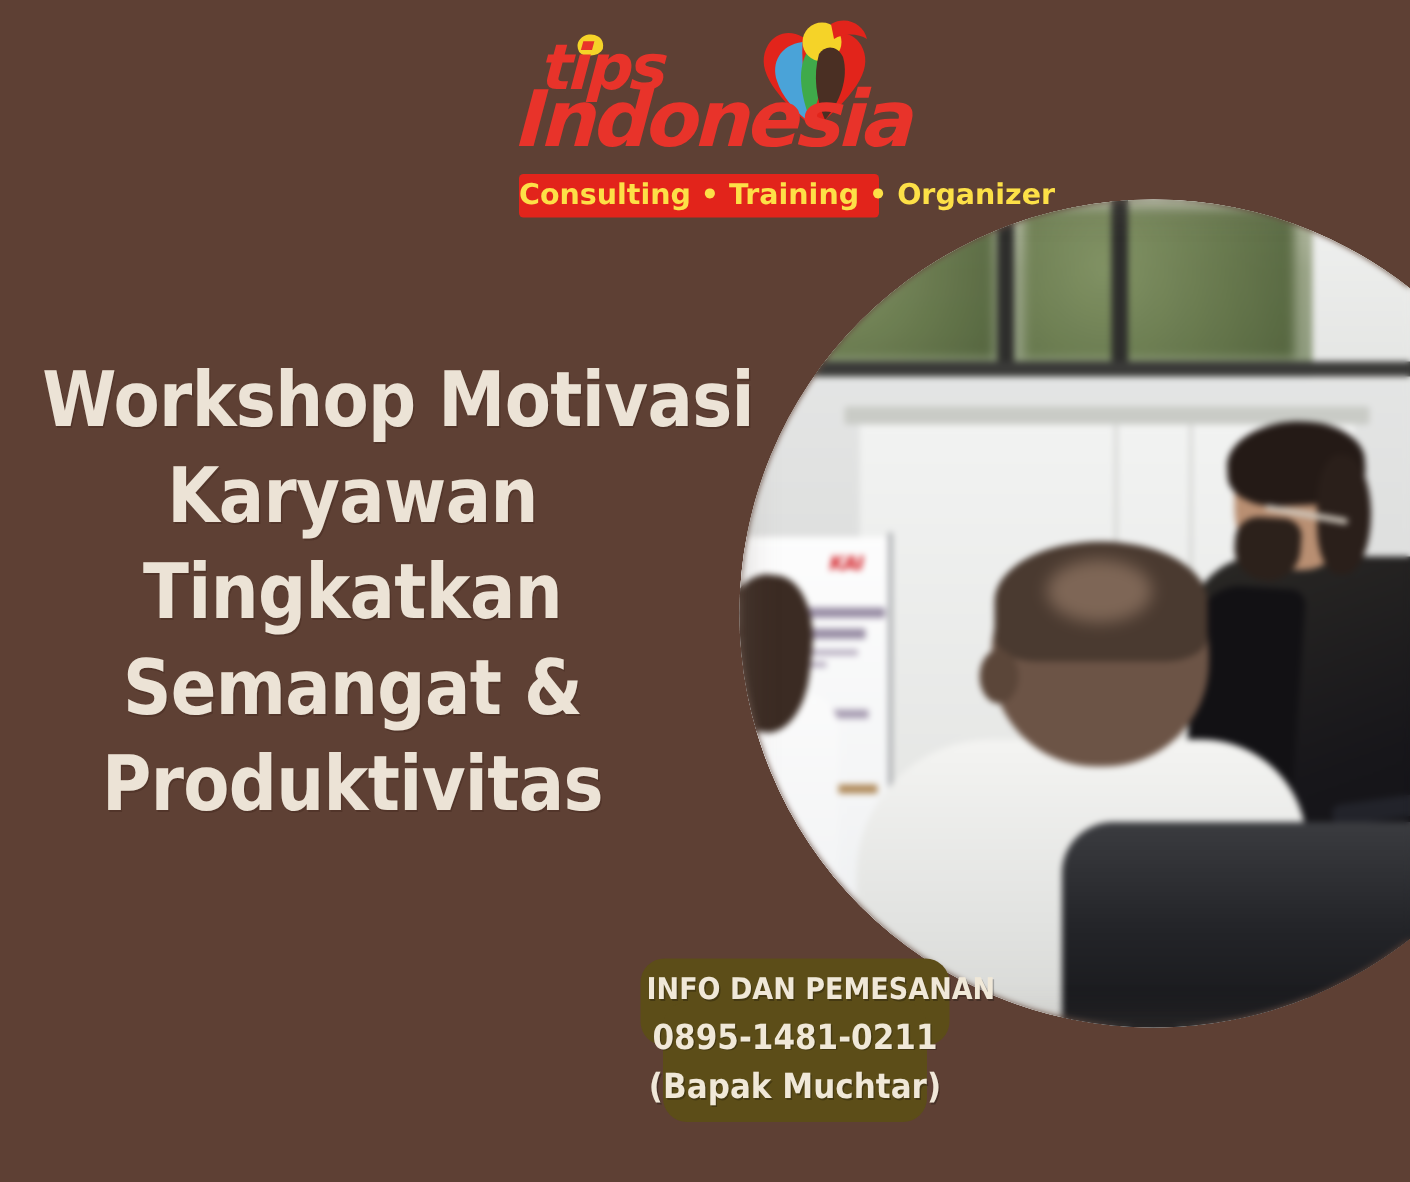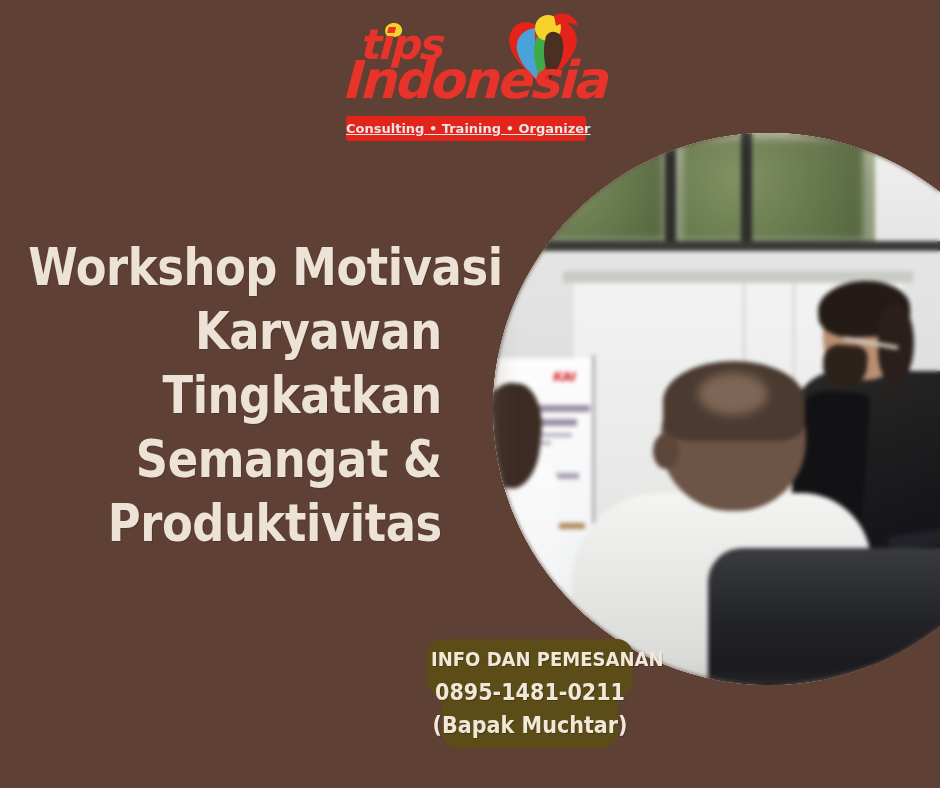--- a/index.html
+++ b/index.html
@@ -68,26 +68,25 @@
     left:6px;top:110px;
     width:240px;
     background:#e2241b;
     border-radius:3px;
     text-align:center;
     padding:3px 0 4px 0;
     box-sizing:border-box;
   }
   .logo-tagline span{
     font-family:"DejaVu Sans", sans-serif;
-    font-size:13px;
+    font-size:19px;
     font-weight:bold;
-    color:#e5e5e5;
+    color:#fde047;
     letter-spacing:0px;
     white-space:nowrap;
-    text-decoration:underline;
   }
 
   
   .photo-circle{
     position:absolute;
     left:493px;top:133px;
     width:552px;height:552px;
     border-radius:50%;
     overflow:hidden;
     background:#cfcfcb;
@@ -271,21 +270,21 @@
     position:absolute;inset:0;
     box-shadow:inset 0 0 26px rgba(120,110,100,.35);
     pointer-events:none;
   }
 
   
   .headline{
     position:absolute;
     left:0px;top:236px;
     width:470px;
-    text-align:right;
+    text-align:center;
     z-index:5;
   }
   .headline .ln{
     display:block;
     font-family:"DejaVu Sans", sans-serif;
     font-weight:bold;
     font-size:51px;
     line-height:64px;
     color:#ece3d6;
     letter-spacing:-0.5px;

